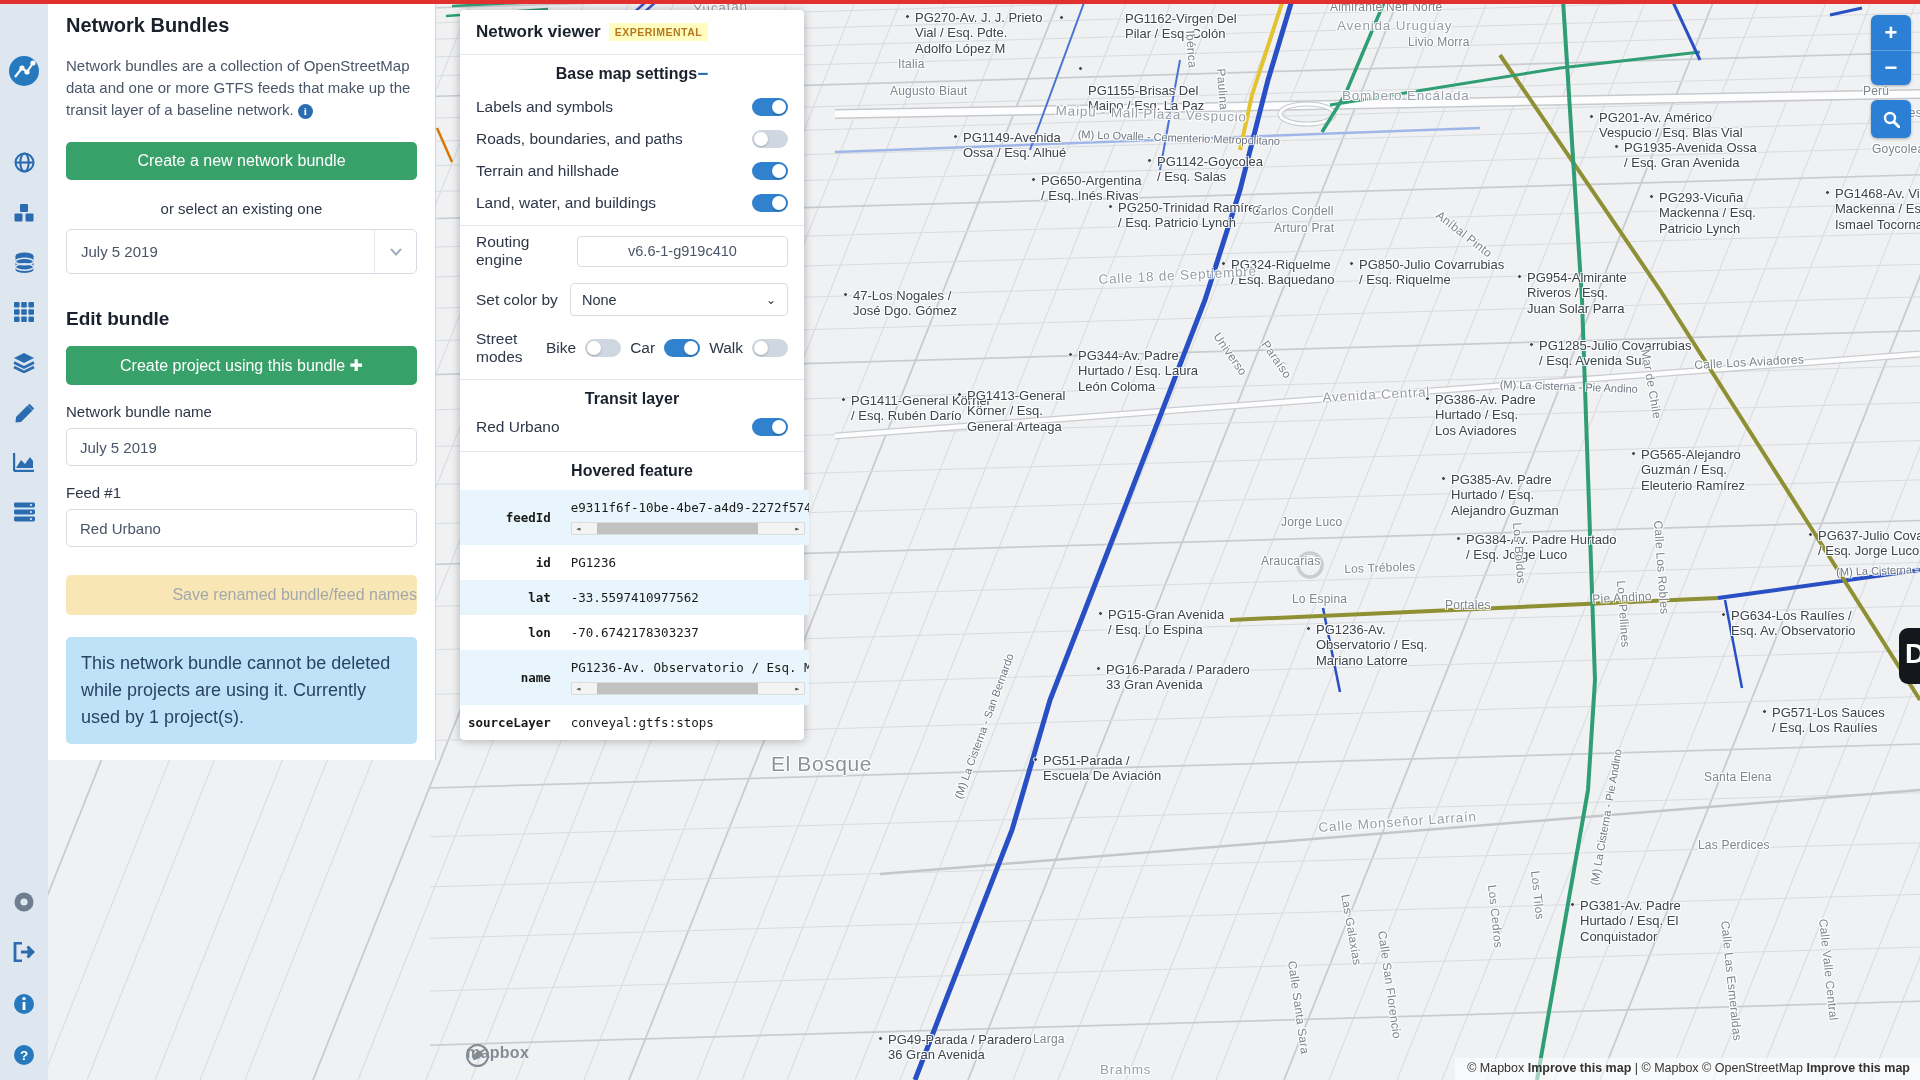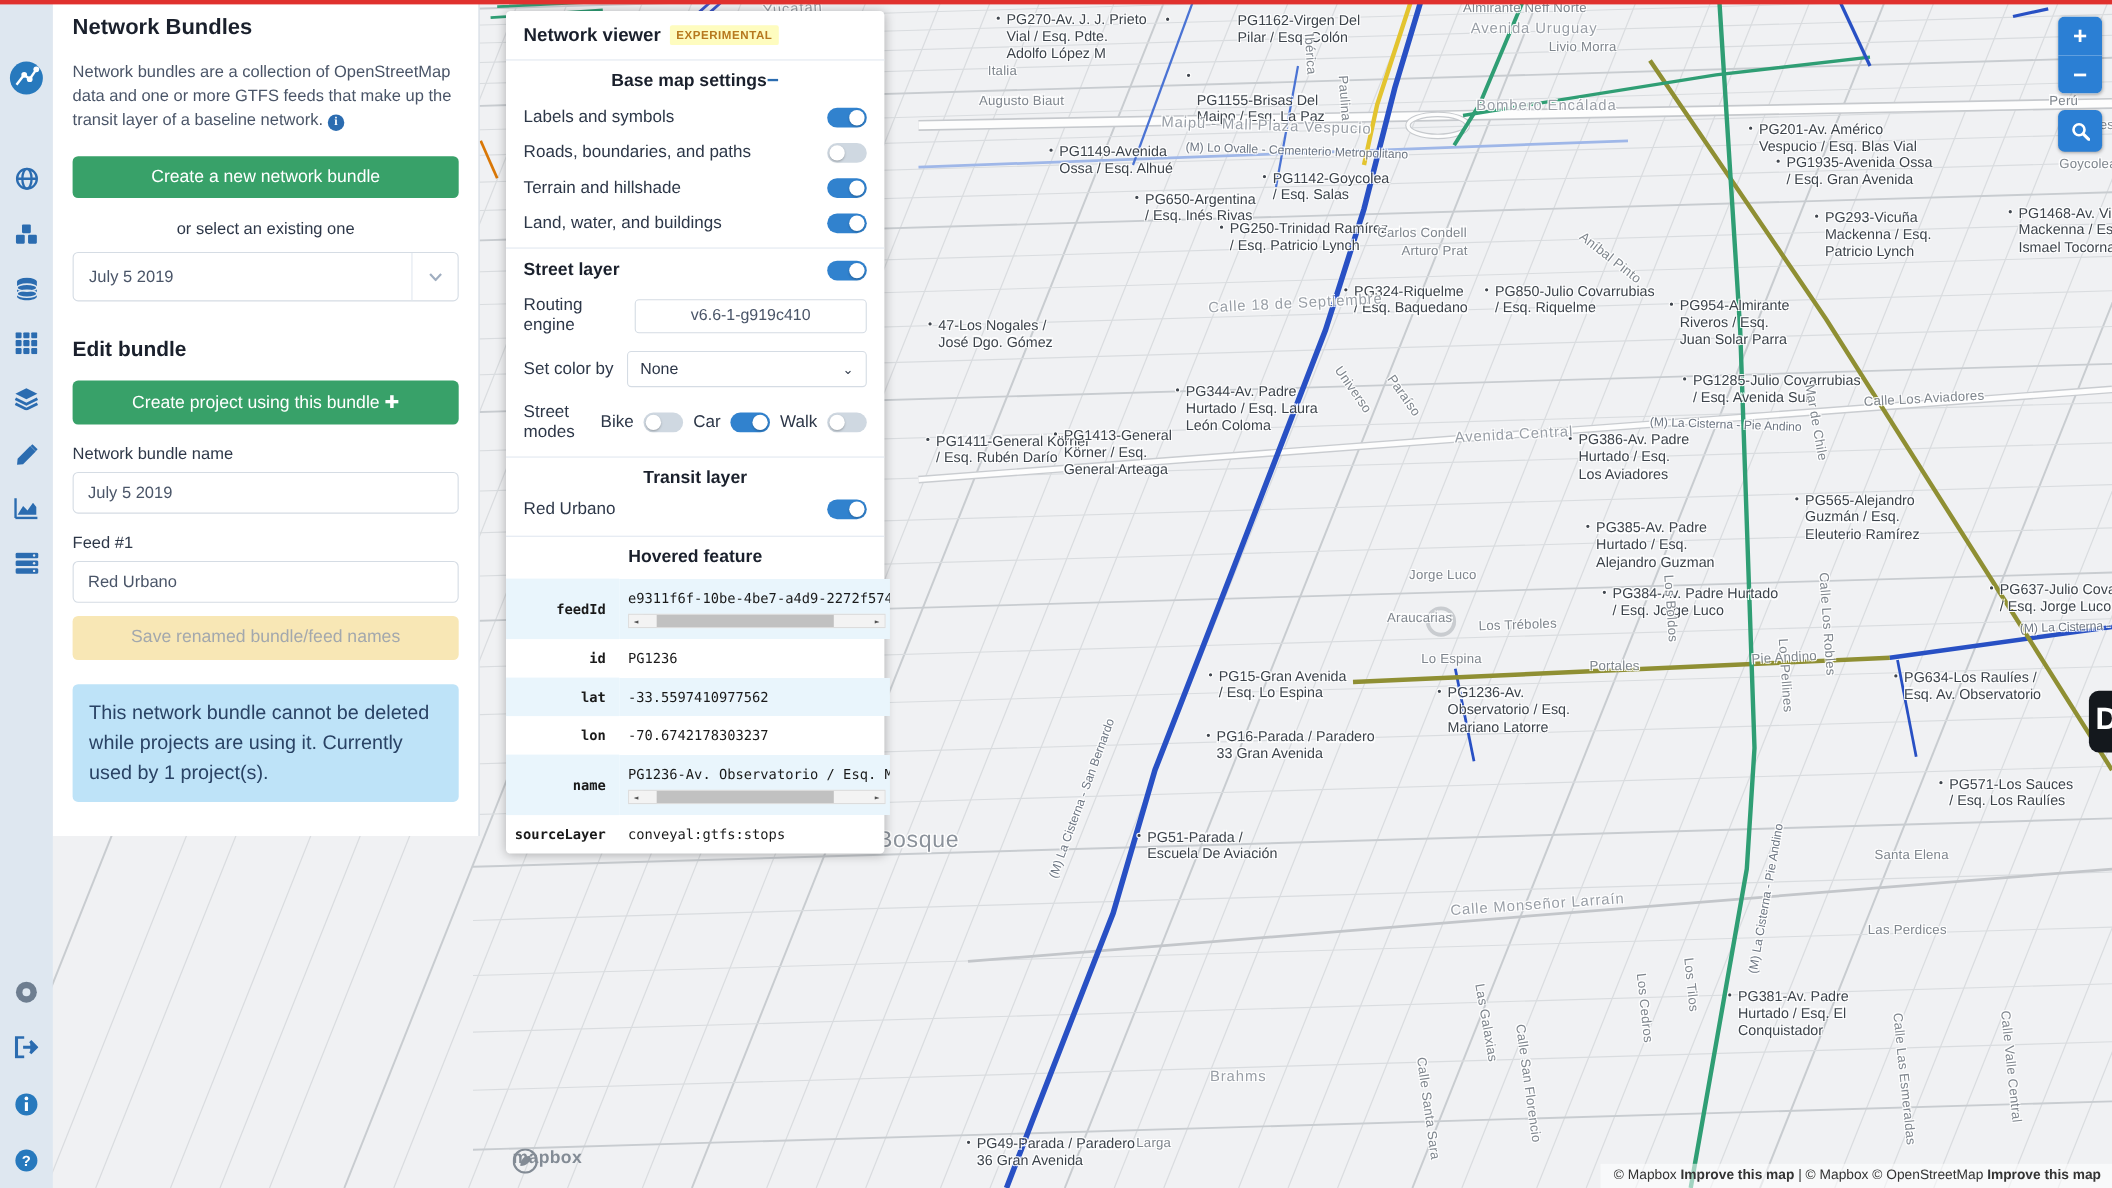--- a/index.html
+++ b/index.html
@@ -54,21 +54,21 @@
                font-size:16px; font-family:inherit; padding:10px 0; text-align:center; cursor:pointer; }
   .or-select { text-align:center; font-size:15px; color:#2d3748; margin:20px 0 12px; }
   .select-box { display:flex; border:1px solid #d5dce4; border-radius:5px; height:45px; align-items:stretch; background:#fff; cursor:pointer; }
   .select-box .val { flex:1; display:flex; align-items:center; padding-left:14px; font-size:15px; color:#4a5568; }
   .select-box .chev { width:42px; border-left:1px solid #e2e8f0; display:flex; align-items:center; justify-content:center; color:#a0aec0; }
   #panel h2 { font-size:19px; color:#1a202c; margin:34px 0 16px; }
   .fld-label { font-size:15px; color:#2d3748; margin:18px 0 8px; }
   .txt-input { width:100%; height:38px; border:1px solid #d5dce4; border-radius:5px; padding:0 13px;
                font-size:15px; color:#4a5568; font-family:inherit; background:#fff; }
   .btn-disabled { display:block; width:100%; background:#f8e7b5; color:#a3a8ad; border:none; border-radius:5px;
-                  font-size:16px; font-family:inherit; padding:11px 0; margin-top:12px; cursor:not-allowed; }
+                  font-size:16px; font-family:inherit; padding:11px 0; margin-top:28px; cursor:not-allowed;text-align:right; }
   .alert { background:#bee3f8; border-radius:5px; padding:13px 15px; font-size:18px; line-height:1.5;
            color:#2a4365; margin-top:22px; }
 
   
   #viewer { position:absolute; left:460px; top:10px; width:344px; background:#fff; z-index:20;
             border-radius:4px; box-shadow:0 1px 10px rgba(0,0,0,.28); color:#2d3748; }
   #viewer .hd { padding:12px 16px; display:flex; align-items:center; gap:8px; }
   #viewer .hd .ttl { font-size:17px; font-weight:bold; color:#1a202c; }
   .badge { background:#fefcbf; color:#b7791f; font-size:10.5px; font-weight:bold; letter-spacing:.5px;
            padding:3px 6px; border-radius:2px; }
@@ -349,21 +349,21 @@
       <div class="ml street" style="left: 1445px; top: 598px;">Portales</div>
       <div class="ml street" style="left: 1524px; top: 522px; transform: rotate(86deg);">Los Boldos</div>
       <div class="ml street" style="left: 1665px; top: 520px; transform: rotate(86deg);">Calle Los Robles</div>
       <div class="ml street" style="left: 1628px; top: 580px; transform: rotate(86deg);">Los Pellines</div>
       <div class="ml street" style="left: 1592px; top: 592px; transform: rotate(-3deg);">Pie Andino</div>
       <div class="ml route" style="left: 1836px; top: 566px; transform: rotate(-2deg);">(M) La Cisterna - Pie Andino</div>
       <div class="ml place" style="left: 771px; top: 752px;">El Bosque</div>
       <div class="ml street" style="left: 1704px; top: 770px;">Santa Elena</div>
       <div class="ml street-lg" style="left: 1318px; top: 820px; transform: rotate(-4deg);">Calle Monseñor Larraín</div>
       <div class="ml street" style="left: 1698px; top: 838px;">Las Perdices</div>
-      <div class="ml street-lg" style="left: 1100px; top: 971px;">Brahms</div>
+      <div class="ml street-lg" style="left: 1100px; top: 1062px;">Brahms</div>
       <div class="ml street" style="left: 1033px; top: 1032px;">Larga</div>
       <div class="ml route" style="left: 952px; top: 796px; transform: rotate(-70deg);">(M) La Cisterna - San Bernardo</div>
       <div class="ml route" style="left: 1588px; top: 884px; transform: rotate(-80deg);">(M) La Cisterna - Pie Andino</div>
       <div class="ml street" style="left: 1352px; top: 893px; transform: rotate(80deg);">Las Galaxias</div>
       <div class="ml street" style="left: 1299px; top: 960px; transform: rotate(82deg);">Calle Santa Sara</div>
       <div class="ml street" style="left: 1389px; top: 930px; transform: rotate(82deg);">Calle San Florencio</div>
       <div class="ml street" style="left: 1499px; top: 884px; transform: rotate(84deg);">Los Cedros</div>
       <div class="ml street" style="left: 1542px; top: 870px; transform: rotate(84deg);">Los Tilos</div>
       <div class="ml street" style="left: 1732px; top: 920px; transform: rotate(84deg);">Calle Las Esmeraldas</div>
       <div class="ml street" style="left: 1830px; top: 918px; transform: rotate(84deg);">Calle Valle Central</div>
@@ -556,26 +556,20 @@
       </div>
       <div class="row">
         <span>Land, water, and buildings</span>
     <span class="switch on">
           <span class="knob"></span>
         </span>
       </div>
     </div>
   <div class="divider" style="margin-top:6px"></div>
 
-  <div class="row" style="padding-top:11px">
-    <span style="font-size:16px;font-weight:bold;color:#1a202c">Street layer</span>
-    <span class="switch on">
-        <span class="knob"></span>
-      </span>
-  </div>
   <div class="row">
     <span>Routing engine</span>
     <input class="mini-input" value="v6.6-1-g919c410" style="">
   </div>
   <div class="row">
     <span>Set color by</span>
     <span class="mini-select">
       <span>None</span>
       <span class="ch">⌄</span>
     </span>

